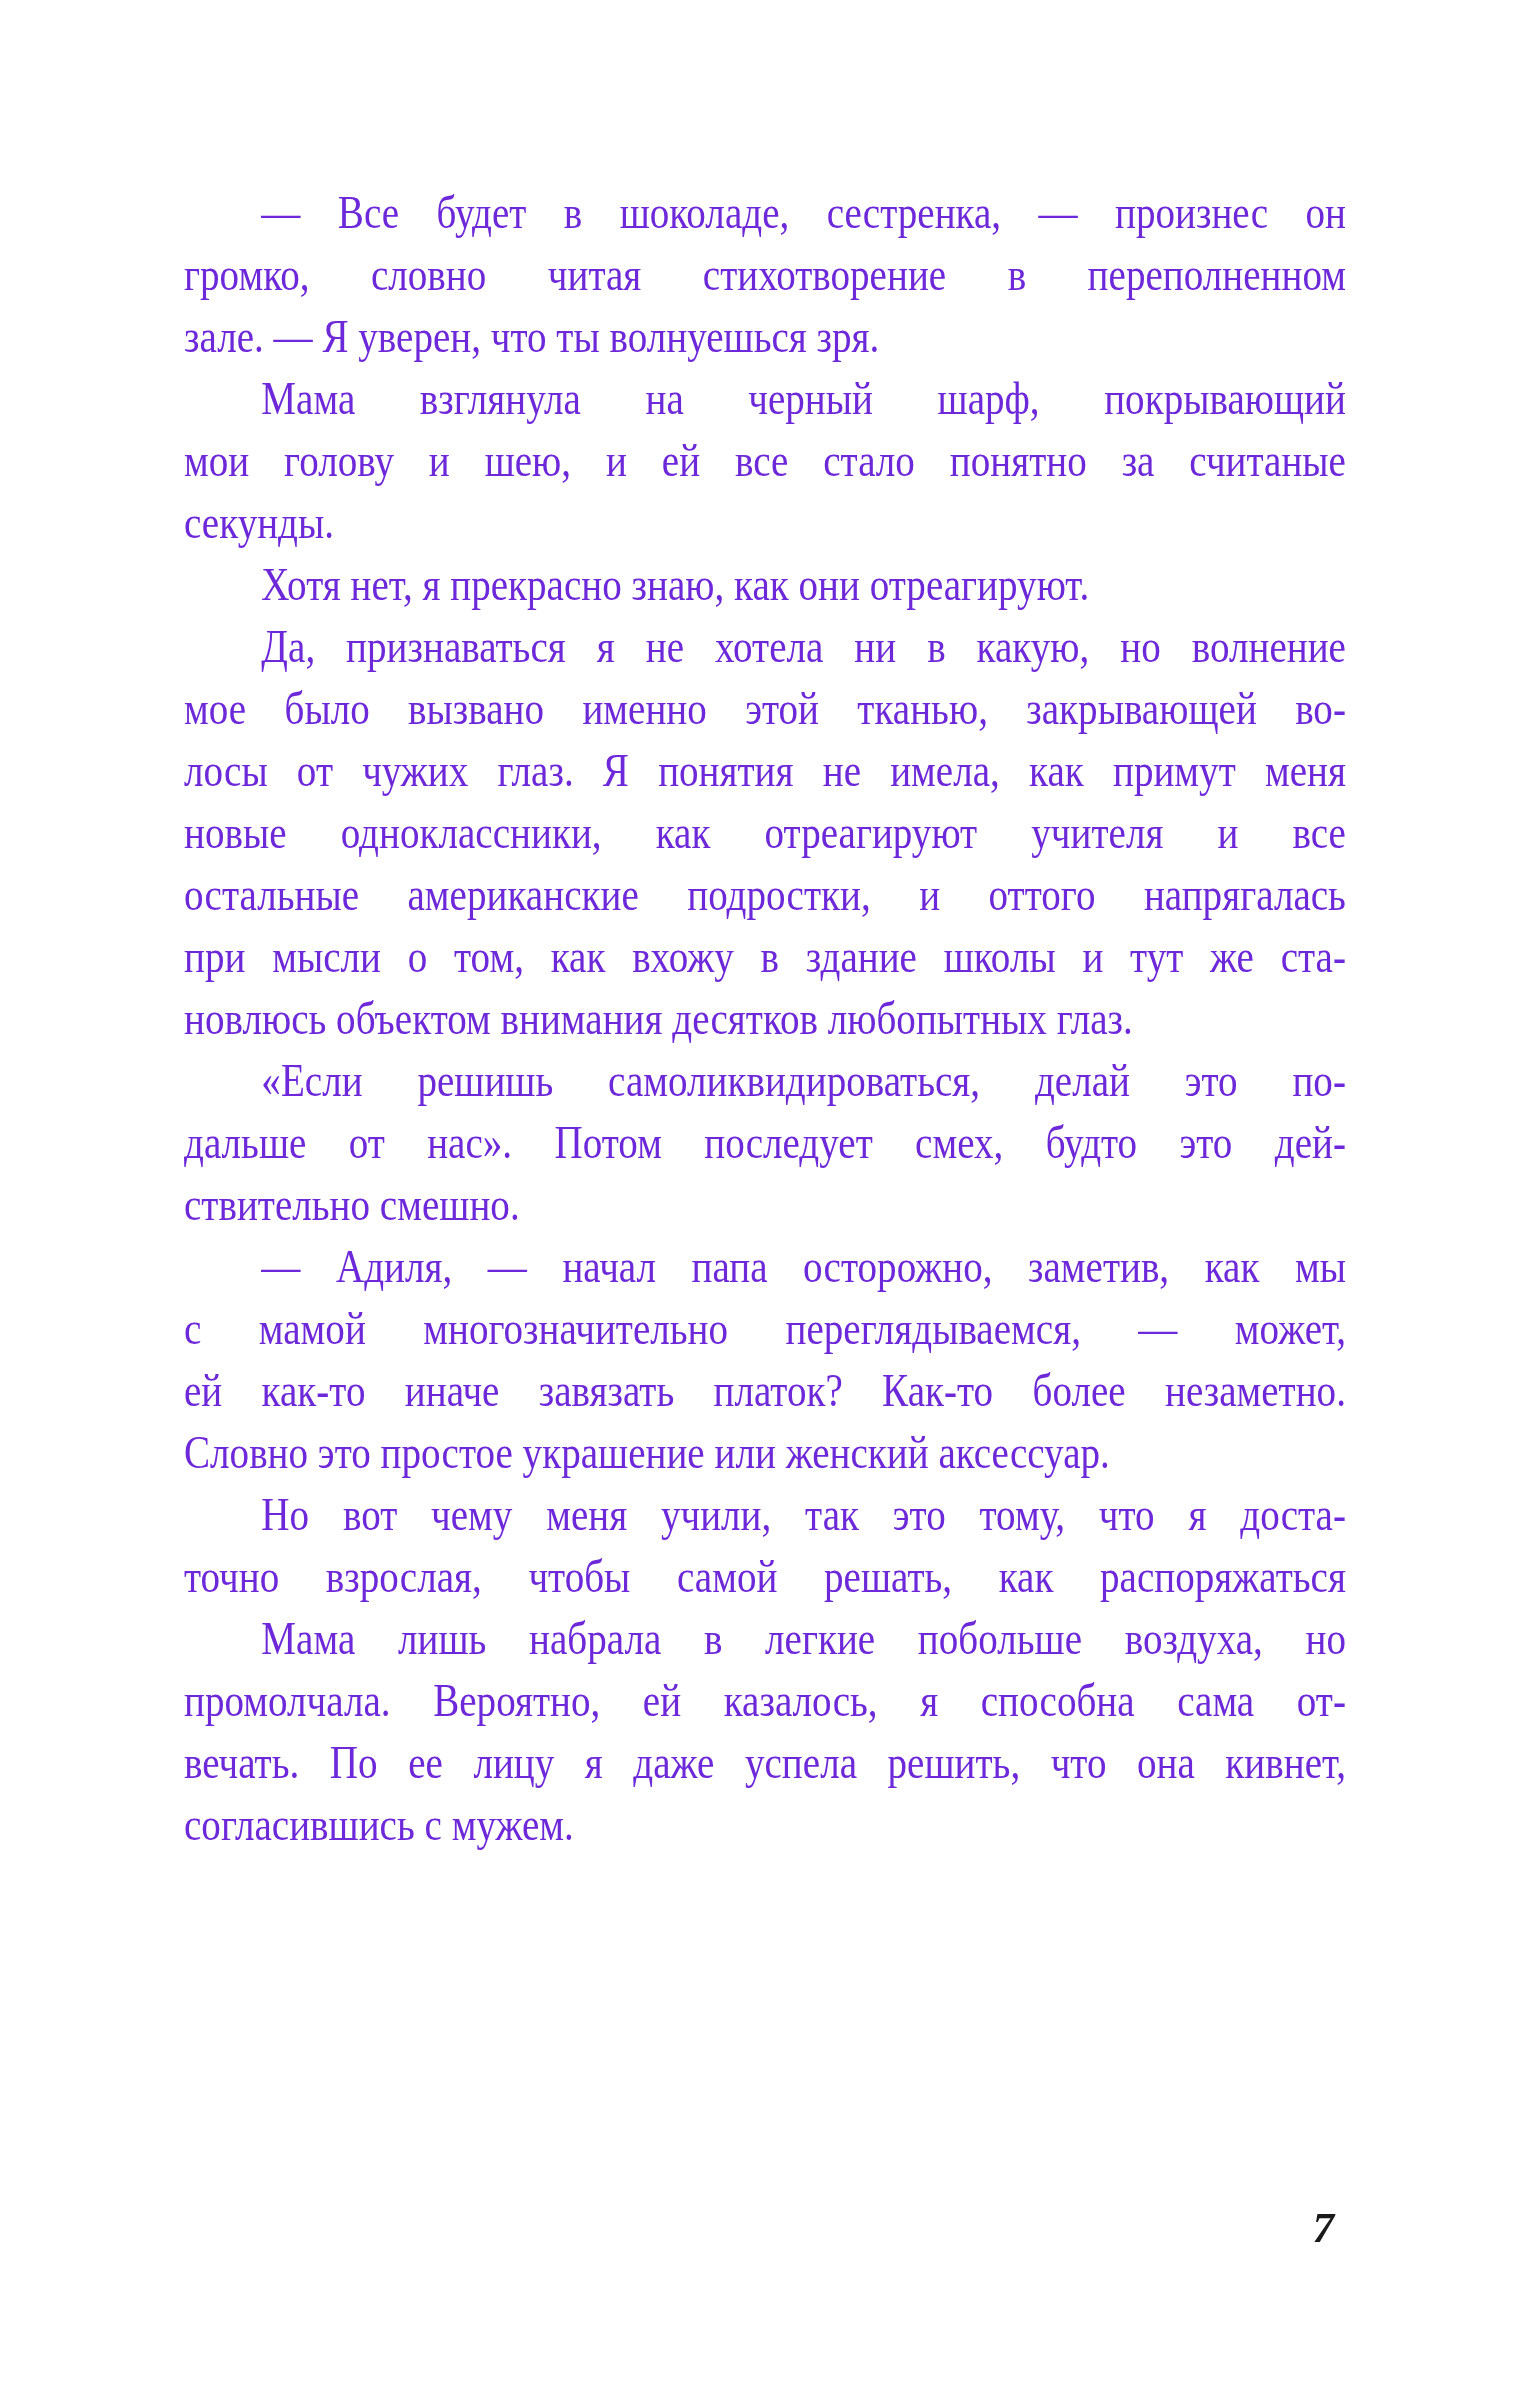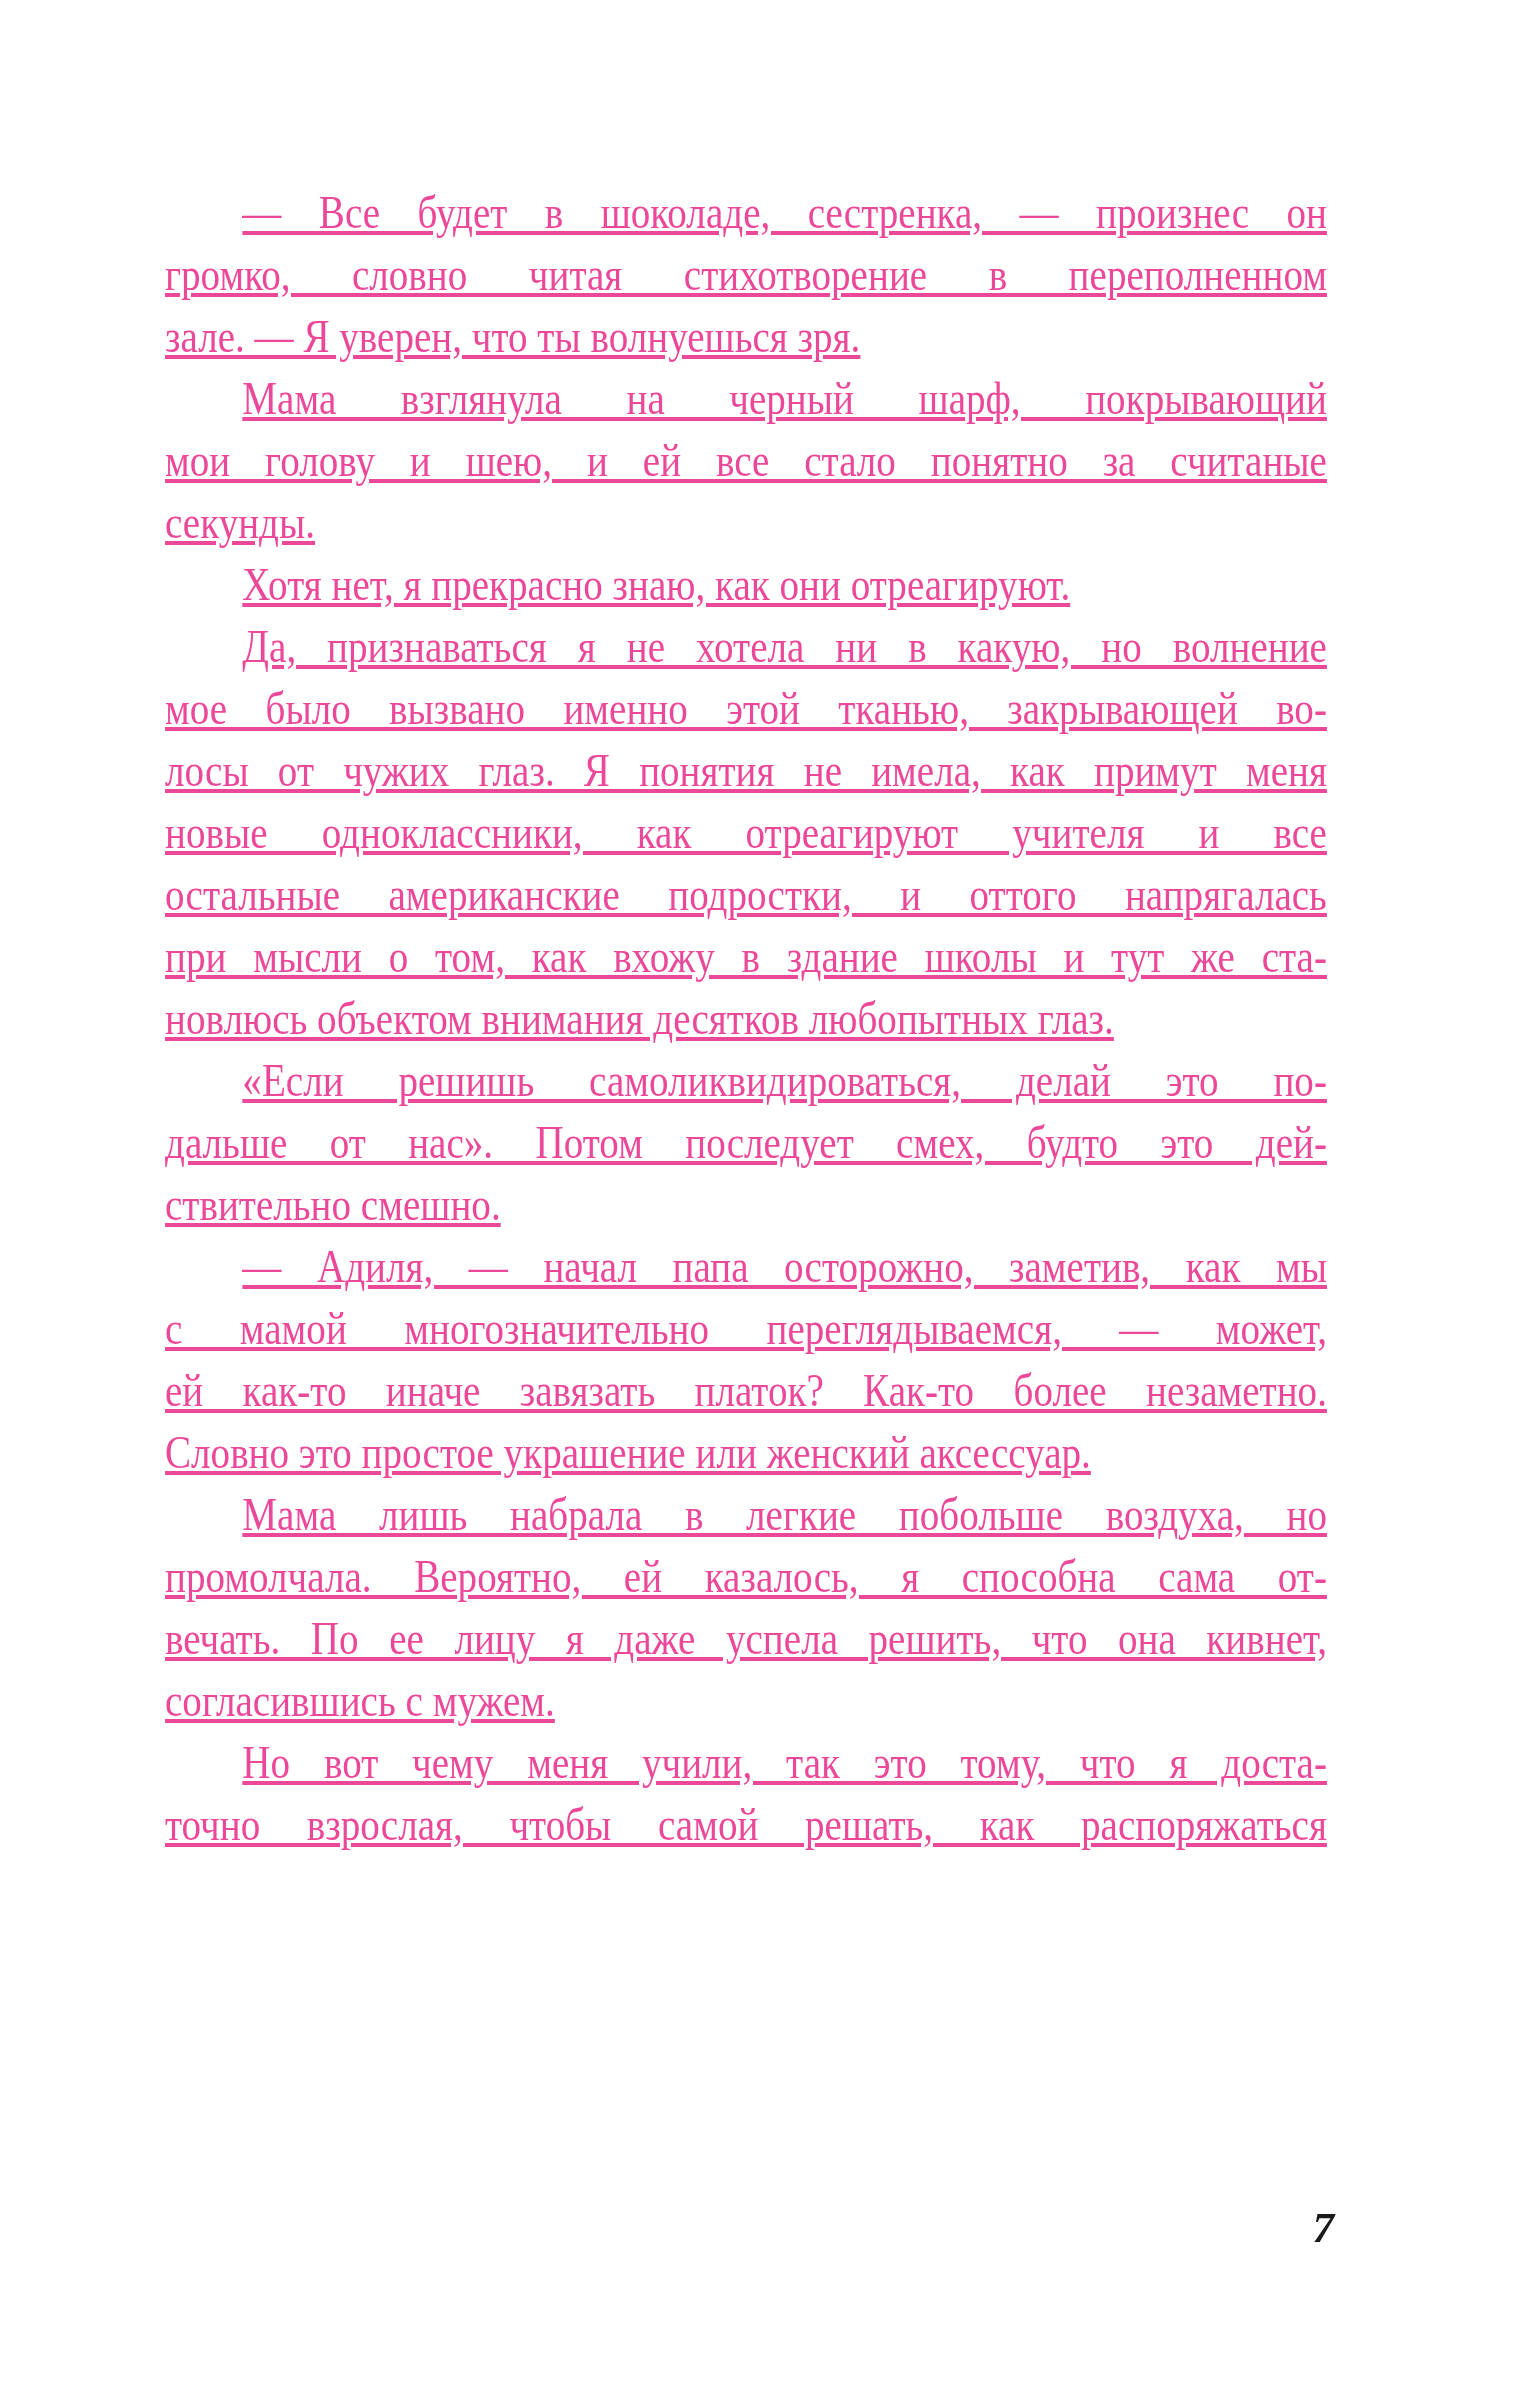--- a/index.html
+++ b/index.html
@@ -6,25 +6,24 @@
   body {
     width: 1539px;
     height: 2394px;
     position: relative;
     background: #ffffff;
     overflow: hidden;
     font-family: "Liberation Serif", serif;
   }
   .text-block {
     position: absolute;
-    left: 165px;
+    left: 184px;
     top: 182px;
     width: 1162px;
-    color: #ec4899;
-    text-decoration: underline;
+    color: #6d28d9;
   }
   .para { margin: 0; padding: 0; }
   
   .line {
     font-size: 46px;
     line-height: 62px;
     width: 1367px;
     transform: scaleX(0.85);
     transform-origin: 0 0;
     white-space: nowrap;
@@ -81,27 +80,27 @@
       <div class="line just">дальше от нас». Потом последует смех, будто это дей-</div>
       <div class="line">ствительно смешно.</div>
     </div>
     <div class="para">
       <div class="line just indent">— Адиля, — начал папа осторожно, заметив, как мы</div>
       <div class="line just">с мамой многозначительно переглядываемся, — может,</div>
       <div class="line just">ей как-то иначе завязать платок? Как-то более незаметно.</div>
       <div class="line">Словно это простое украшение или женский аксессуар.</div>
     </div>
     <div class="para">
+      <div class="line just indent">Но вот чему меня учили, так это тому, что я доста-</div>
+      <div class="line just">точно взрослая, чтобы самой решать, как распоряжаться</div>
+    </div>
+    <div class="para">
       <div class="line just indent">Мама лишь набрала в легкие побольше воздуха, но</div>
       <div class="line just">промолчала. Вероятно, ей казалось, я способна сама от-</div>
       <div class="line just">вечать. По ее лицу я даже успела решить, что она кивнет,</div>
       <div class="line">согласившись с мужем.</div>
-    </div>
-    <div class="para">
-      <div class="line just indent">Но вот чему меня учили, так это тому, что я доста-</div>
-      <div class="line just">точно взрослая, чтобы самой решать, как распоряжаться</div>
     </div>
   </div>
 
 <div class="page-number-row">
   <span>7</span>
 </div>
 
 
 </body></html>

